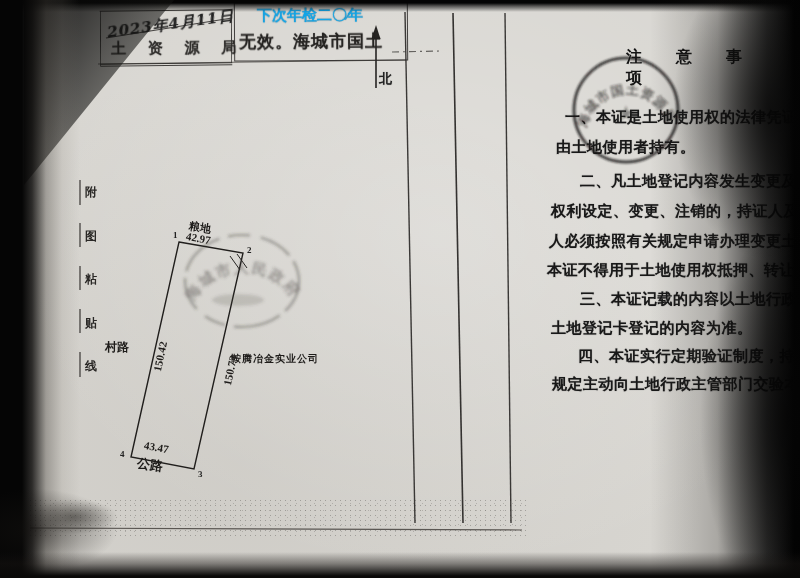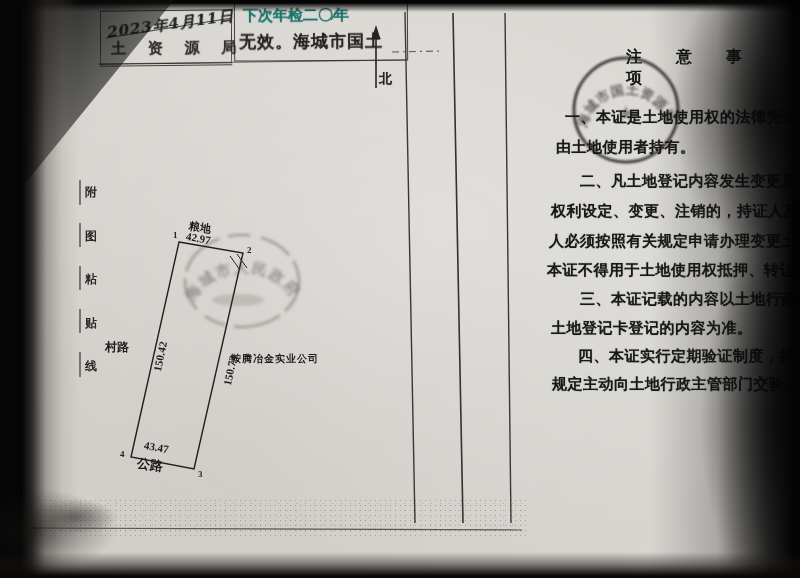--- a/index.html
+++ b/index.html
@@ -41,21 +41,21 @@
   .ink{color:#1c1c1c;text-shadow:0 0 1px rgba(25,25,25,.45);white-space:nowrap;}
   .blur1{filter:blur(.3px);}
   
   .stampbox{border:1.6px solid rgba(40,38,36,.85);z-index:10;}
   #date-box{left:100px;top:10px;width:130px;height:52px;transform:rotate(-.6deg);
             border-bottom:3px double rgba(40,38,36,.85);}
   #date-text{left:6px;top:4px;font:italic 700 15px "DejaVu Serif",serif;transform:rotate(-7deg);
              letter-spacing:1px;color:#242424;}
   #agency-text{left:10px;top:28px;font:700 15px serif;letter-spacing:9px;color:#2e2c2a;}
   #insp-box{left:234px;top:2px;width:172px;height:57px;transform:rotate(-.4deg);}
-  #insp-line1{left:8px;top:3px;font:700 15px serif;color:#0f766e;}
+  #insp-line1{left:22px;top:3px;font:700 15px serif;color:#0ea5e9;}
   #insp-line1 .scribble{font-style:italic;font-weight:700;letter-spacing:-2px;}
   #insp-line2{left:4px;top:27px;font:700 17px serif;letter-spacing:1px;color:#242220;}
   
   .paste-char{font:700 12px serif;color:#2a2826;z-index:5;}
   
   #north-label{left:379px;top:70px;font:700 13px serif;color:#222;z-index:5;}
   
   .plabel{font-weight:700;color:#1e1c1a;z-index:6;}
   #lbl-cunlu{left:105px;top:339px;font-size:12px;}
   #lbl-gonglu{left:137px;top:456px;font-size:13px;transform:rotate(8deg);}

